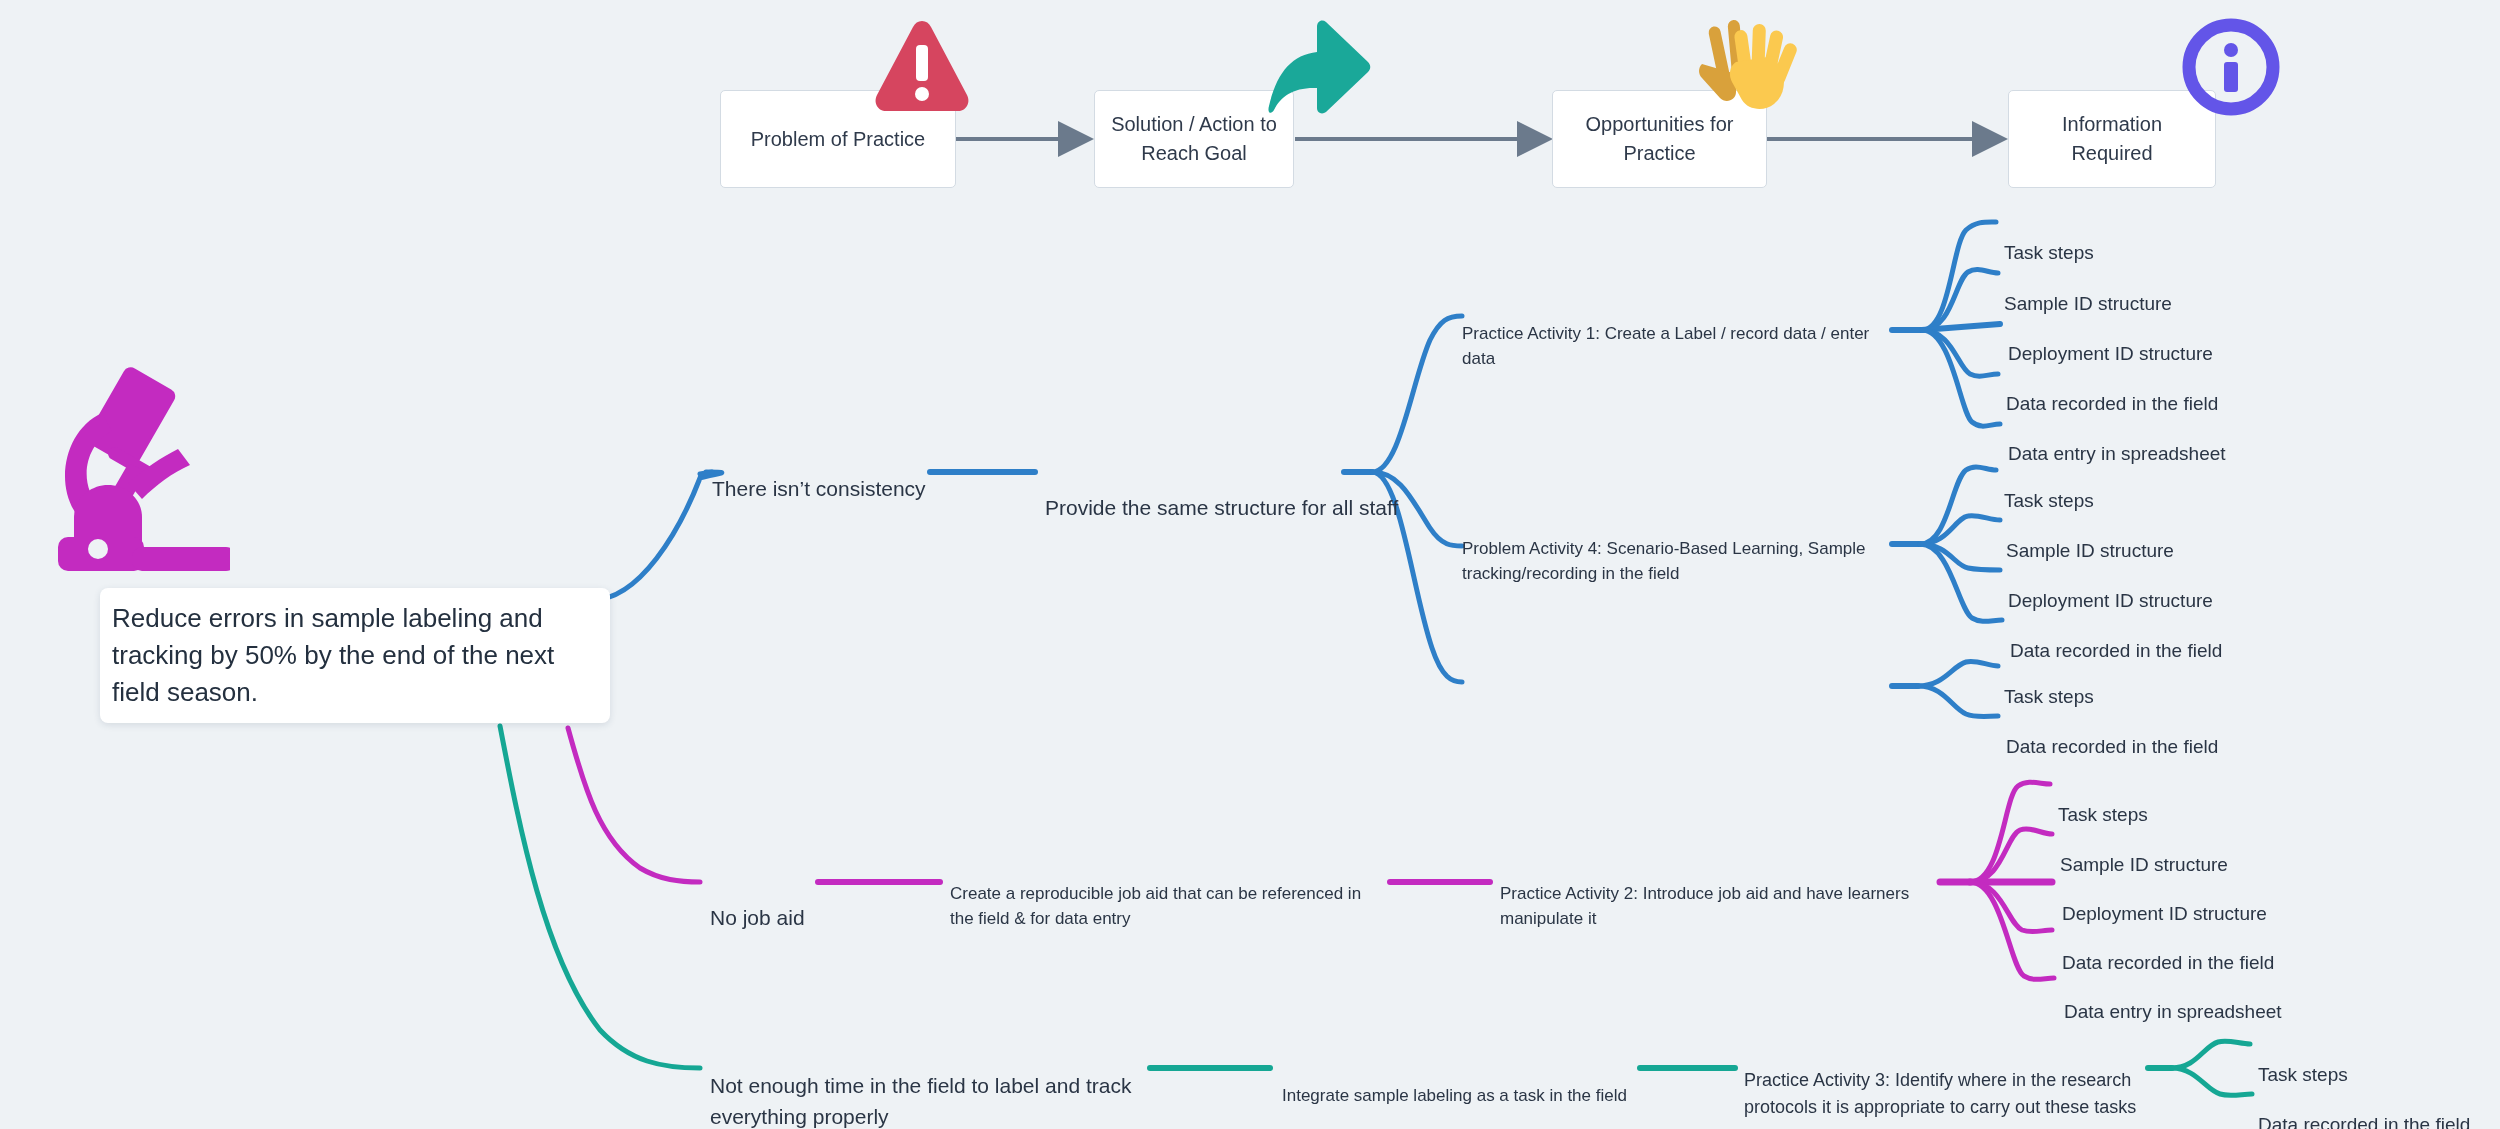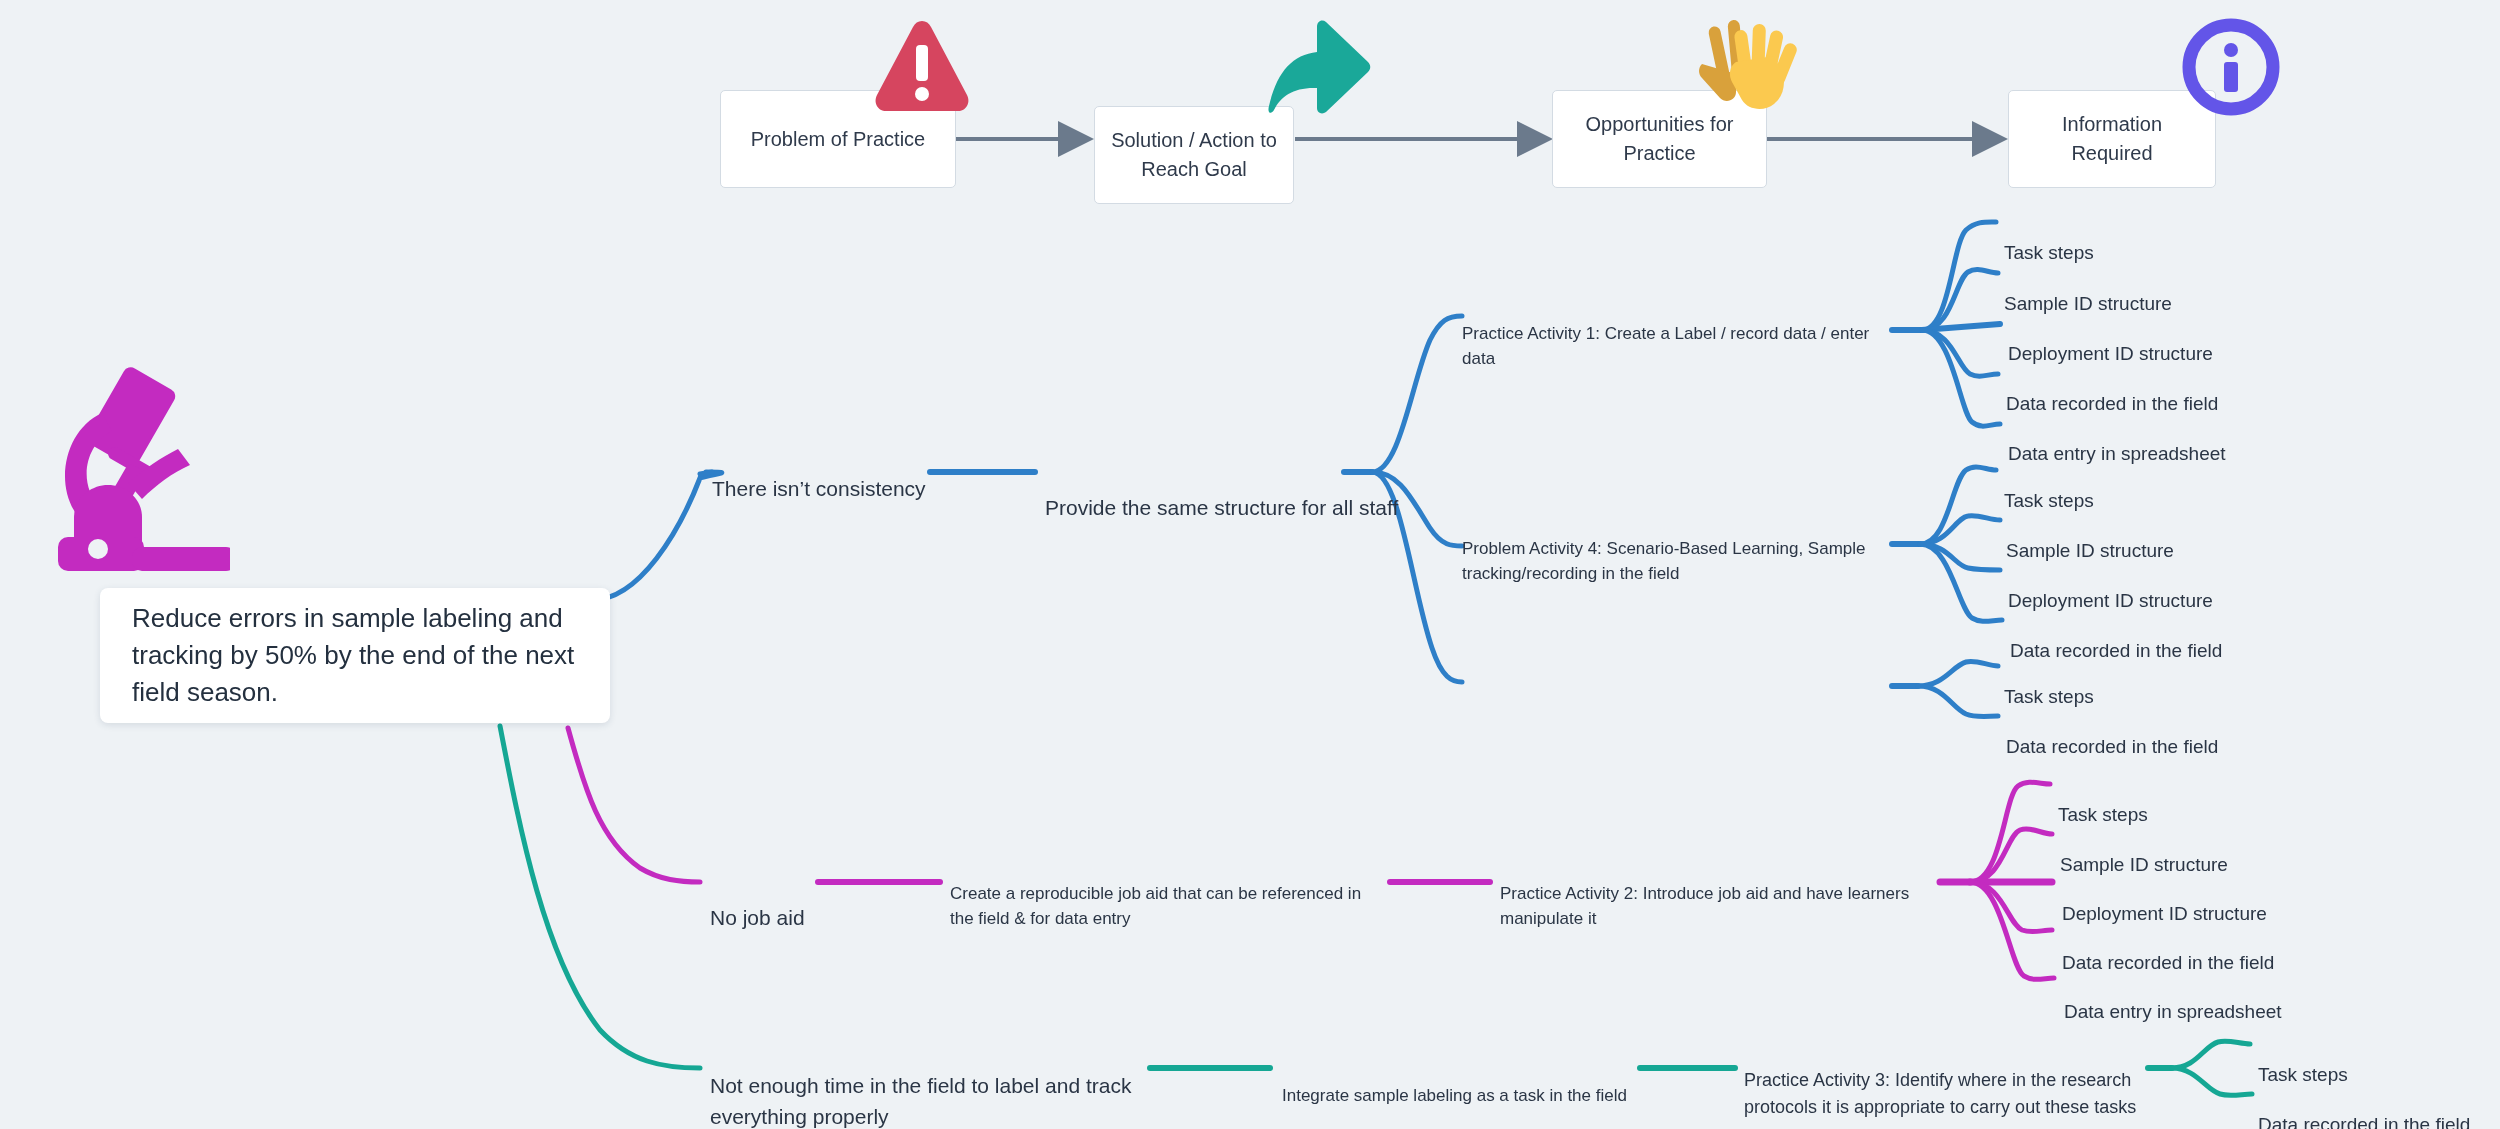--- a/index.html
+++ b/index.html
@@ -56,21 +56,21 @@
     position: absolute;
     left: 100px;
     top: 588px;
     width: 510px;
     height: 135px;
     background: #ffffff;
     border-radius: 8px;
     box-shadow: 0 2px 7px rgba(40,60,90,0.13);
     display: flex;
     align-items: center;
-    padding: 0 32px;
+    padding: 0 12px;
     box-sizing: border-box;
   }
   #goal-text {
     font-size: 26px;
     line-height: 1.42;
     color: #24303f;
   }
   #microscope-icon {
     position: absolute;
     left: 40px;
@@ -163,21 +163,21 @@
       <path d="M2148,1068 L2172,1068" stroke-width="6"></path>
       <path d="M2172,1068 C2196,1068 2204,1046 2218,1042 C2228,1039 2240,1044 2250,1044"></path>
       <path d="M2172,1068 C2196,1068 2206,1090 2220,1094 C2230,1097 2242,1094 2252,1094"></path>
     </g>
   </svg>
 
   <div class="flow-box" style="left:720px; top:90px; width:236px; height:98px;">
     <span class="flow-label">Problem of Practice</span>
   </div>
 
-  <div class="flow-box" style="left:1094px; top:90px; width:200px; height:98px;margin-top:16px;">
+  <div class="flow-box" style="left:1094px; top:90px; width:200px; height:98px;">
     <span class="flow-label">Solution / Action to Reach Goal</span>
   </div>
 
   <div class="flow-box" style="left:1552px; top:90px; width:215px; height:98px;">
     <span class="flow-label">Opportunities for Practice</span>
   </div>
 
   <div class="flow-box" style="left:2008px; top:90px; width:208px; height:98px;">
     <span class="flow-label">Information Required</span>
   </div>

